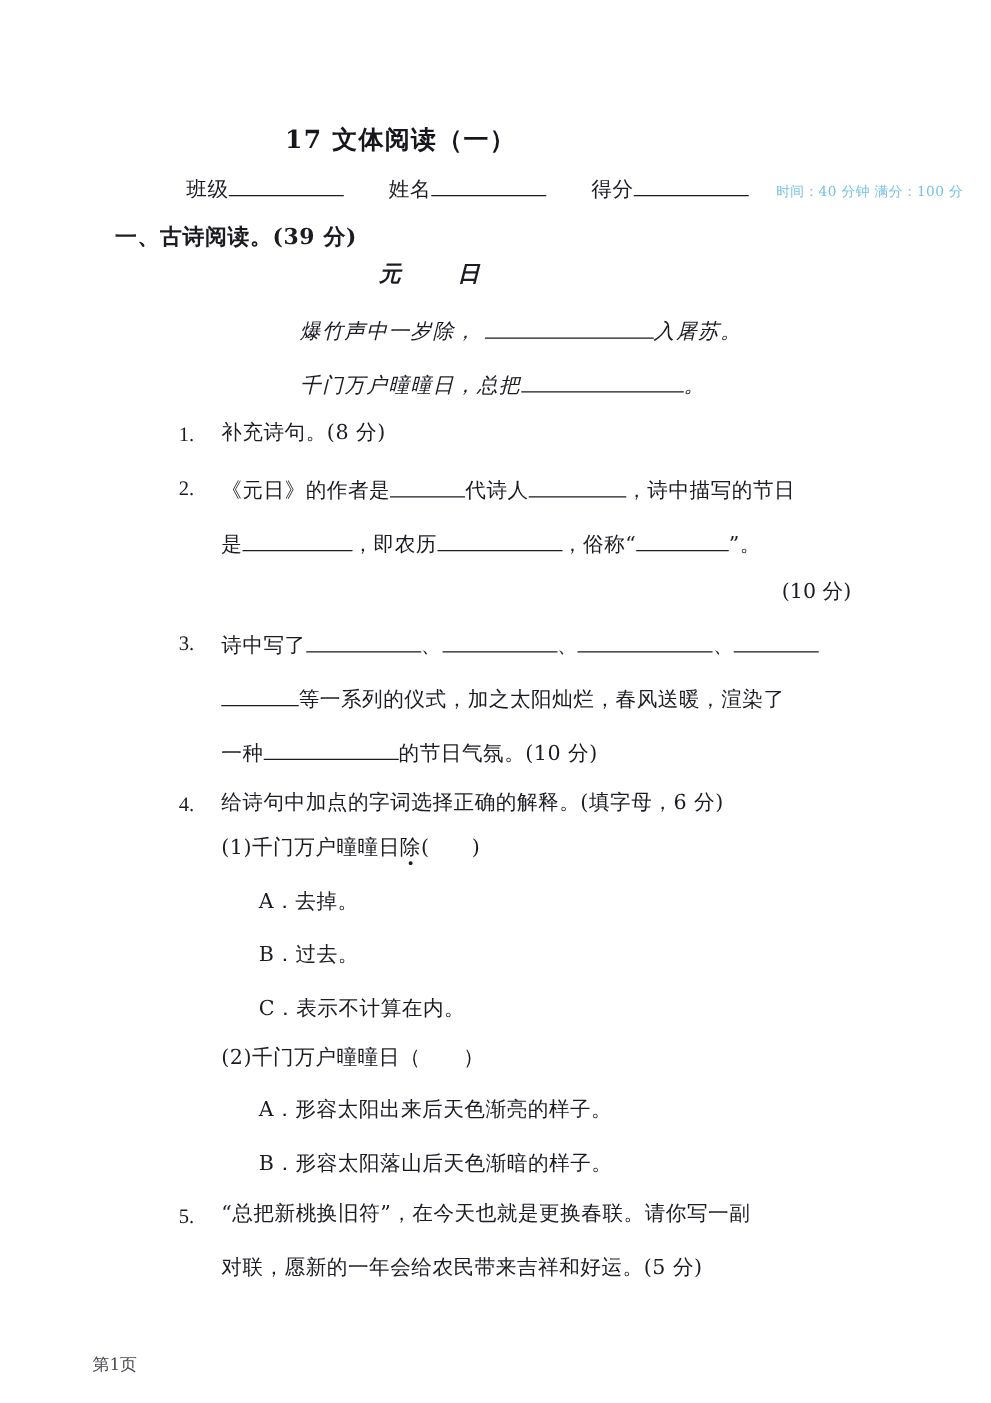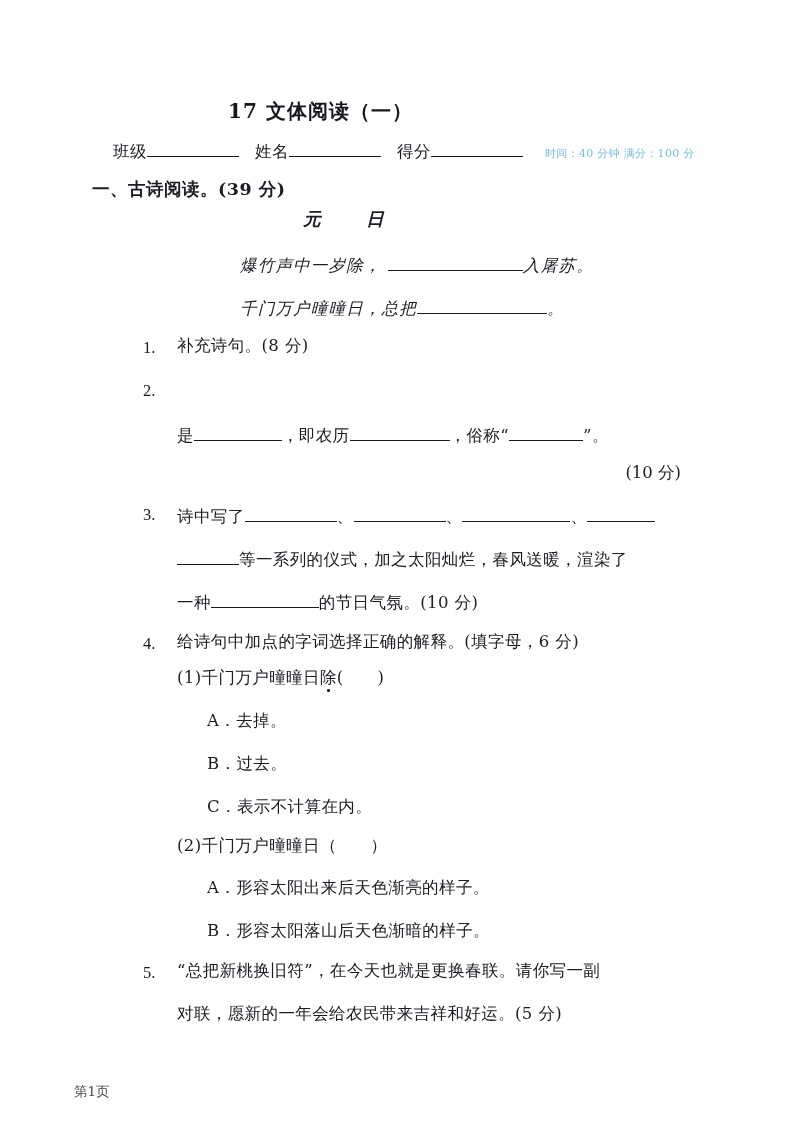--- a/index.html
+++ b/index.html
@@ -44,21 +44,21 @@
     position: absolute;
     top: 140px;
     left: 113px;
     width: 590px;
     font-size: 16.5px;
     white-space: nowrap;
     display: flex;
     align-items: baseline;
   }
   .info-line .fld { display: inline-flex; align-items: baseline; }
-  .info-line .fld-label { letter-spacing: 0.5px; }
+  .info-line .fld-label { letter-spacing: 0.5px; margin-left: 36px; }
   .blank-u {
     display: inline-block;
     border-bottom: 1.6px solid #1b1b23;
     height: 0.95em;
     vertical-align: baseline;
   }
   .gap-sm { display: inline-block; width: 16px; }
   .meta {
     color: #74c0e3;
     font-size: 11px;
@@ -193,20 +193,23 @@
   </div>
 
   <div class="poem-line poem-line-2 cn">
     <span>千门万户曈曈日，总把</span><span class="u" style="width:130px"></span><span>。</span>
   </div>
 
   <div class="q-num" style="top:338px">1.</div>
   <div class="q q-body cn" style="top:338px">补充诗句。(8 分)</div>
 
   <div class="q-num" style="top:381px">2.</div>
+  <div class="q q-body cn" style="top:381px">
+    <span>《元日》的作者是</span><span class="u" style="width:60px"></span><span>代诗人</span><span class="u" style="width:78px"></span><span>，诗中描写的节日</span>
+  </div>
   <div class="q q-cont cn" style="top:424px">
     <span>是</span><span class="u" style="width:88px"></span><span>，即农历</span><span class="u" style="width:100px"></span><span>，俗称“</span><span class="u" style="width:74px"></span><span>”。</span>
   </div>
   <div class="score-right cn" style="top:462px">(10 分)</div>
 
   <div class="q-num" style="top:505px">3.</div>
   <div class="q q-body cn" style="top:505px">
     <span>诗中写了</span><span class="u" style="width:92px"></span><span>、</span><span class="u" style="width:92px"></span><span>、</span><span class="u" style="width:108px"></span><span>、</span><span class="u" style="width:68px"></span>
   </div>
   <div class="q q-cont cn" style="top:548px">

